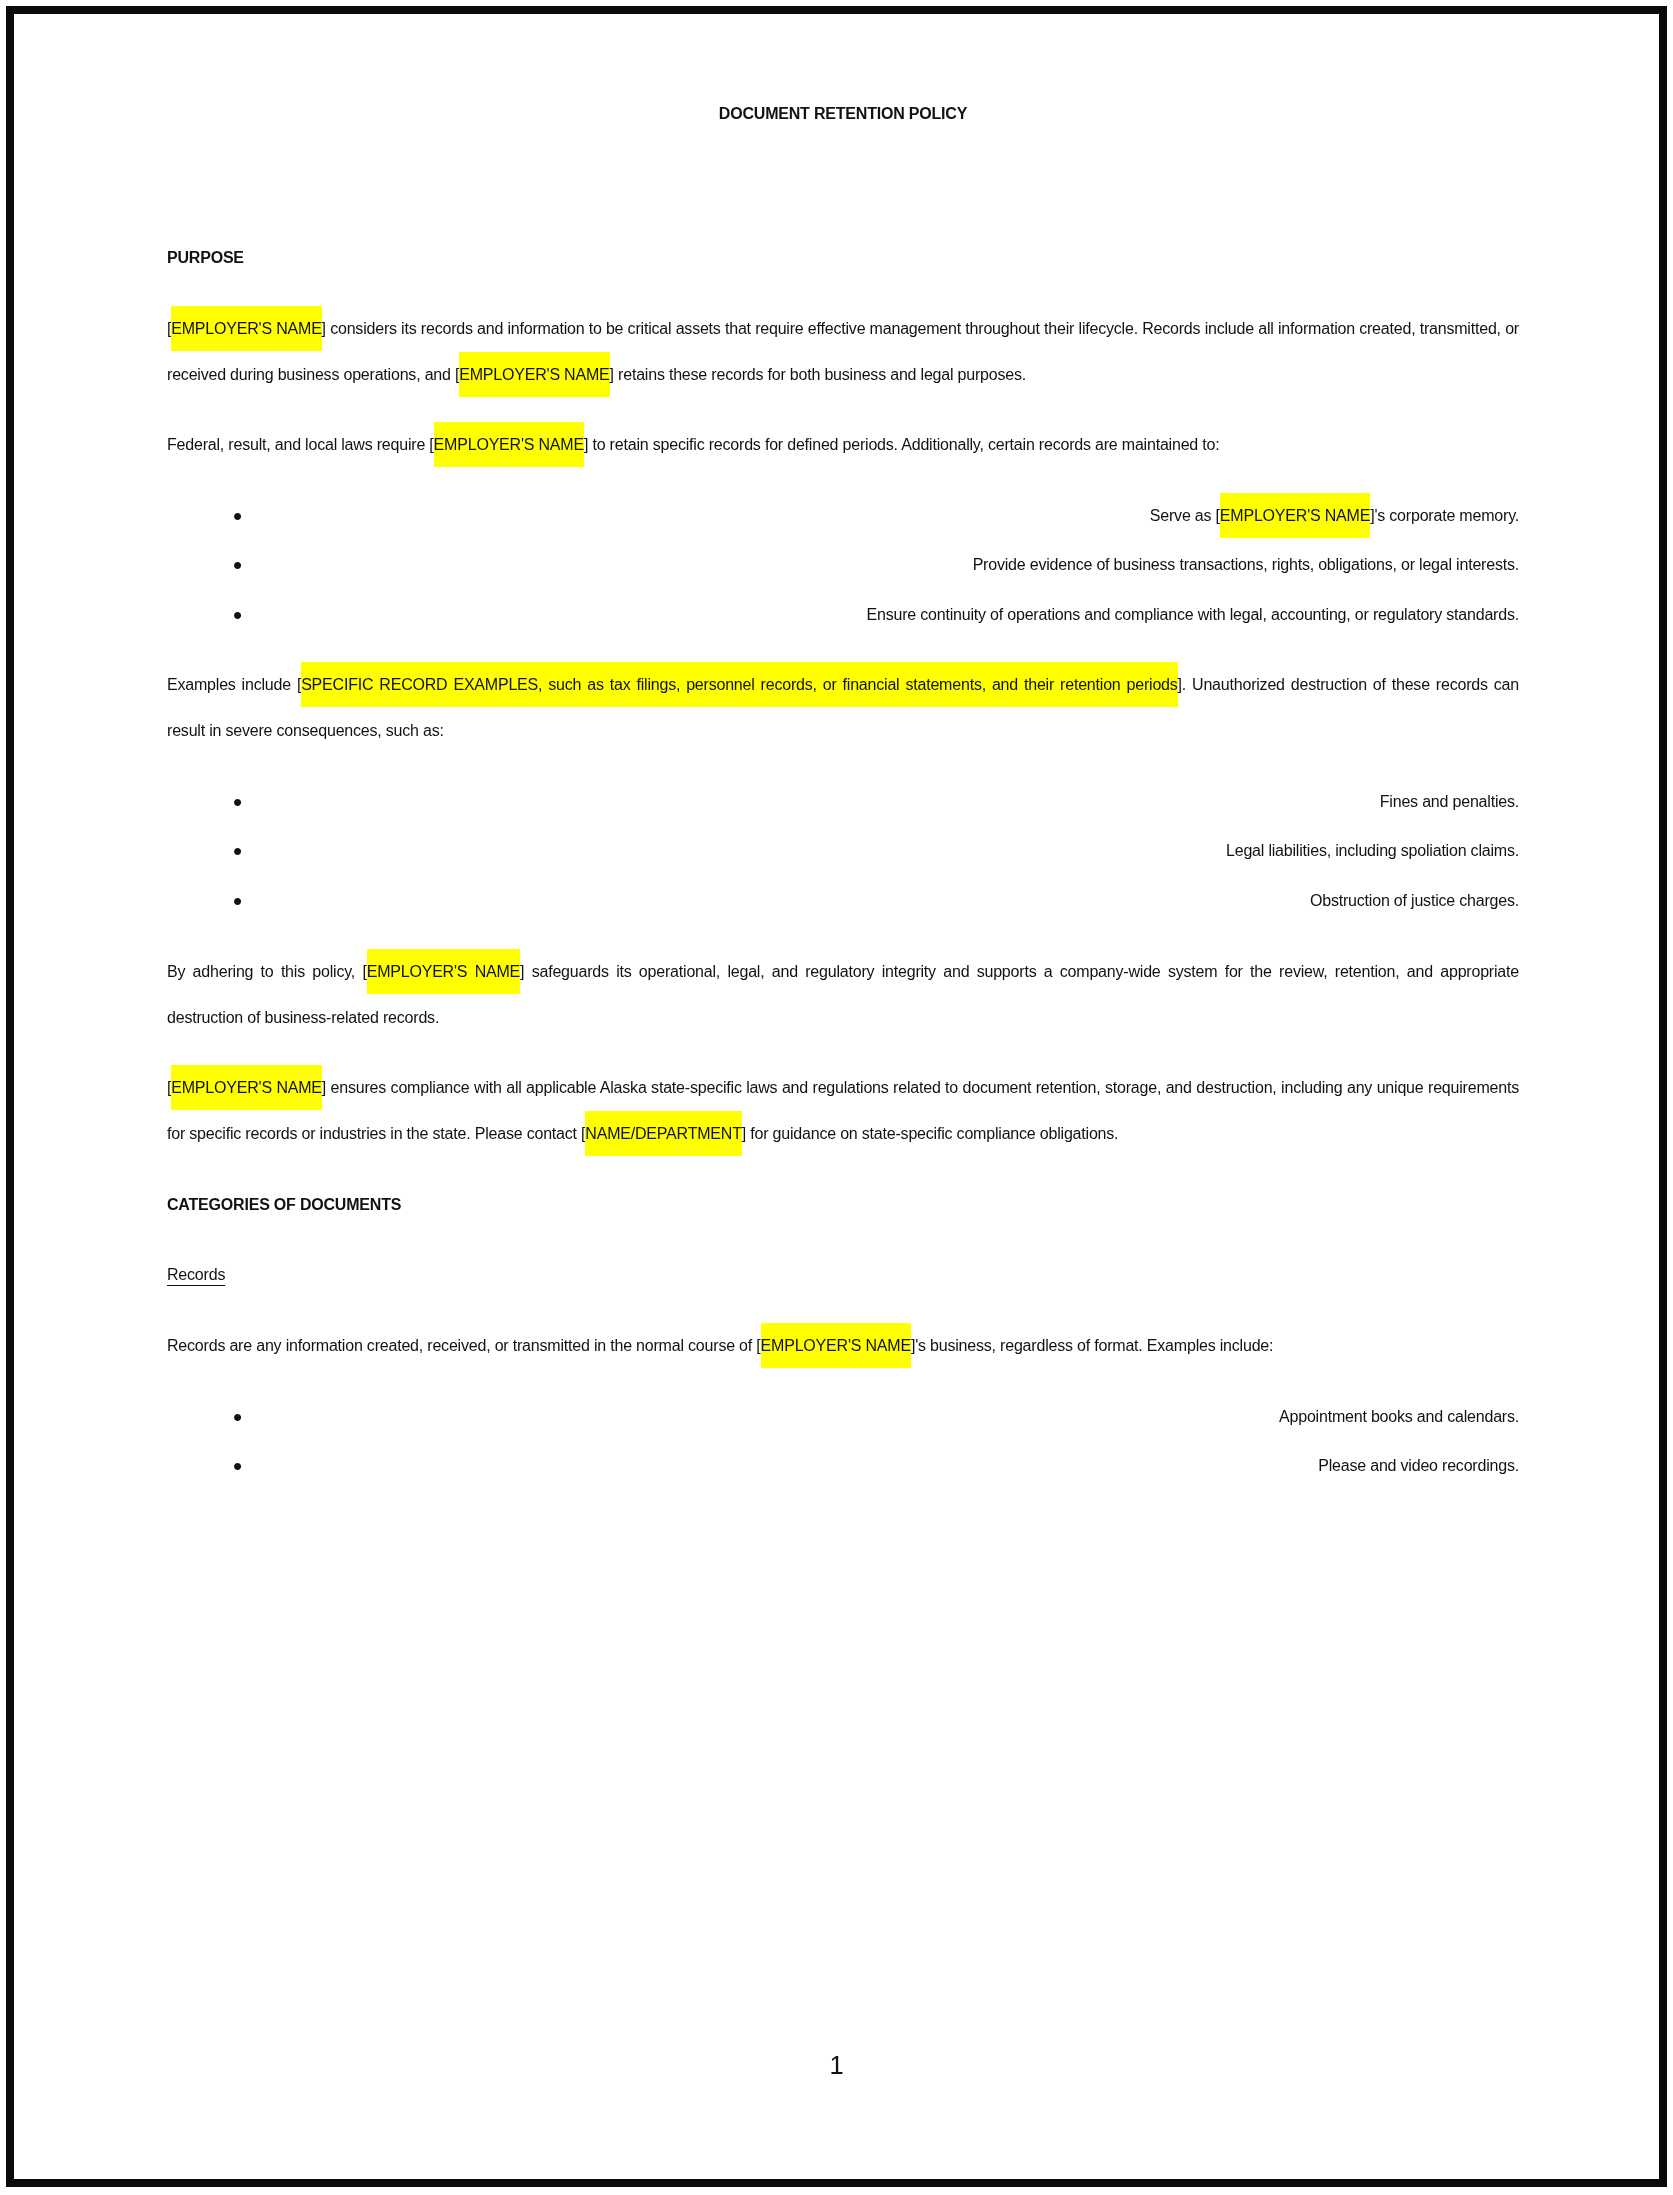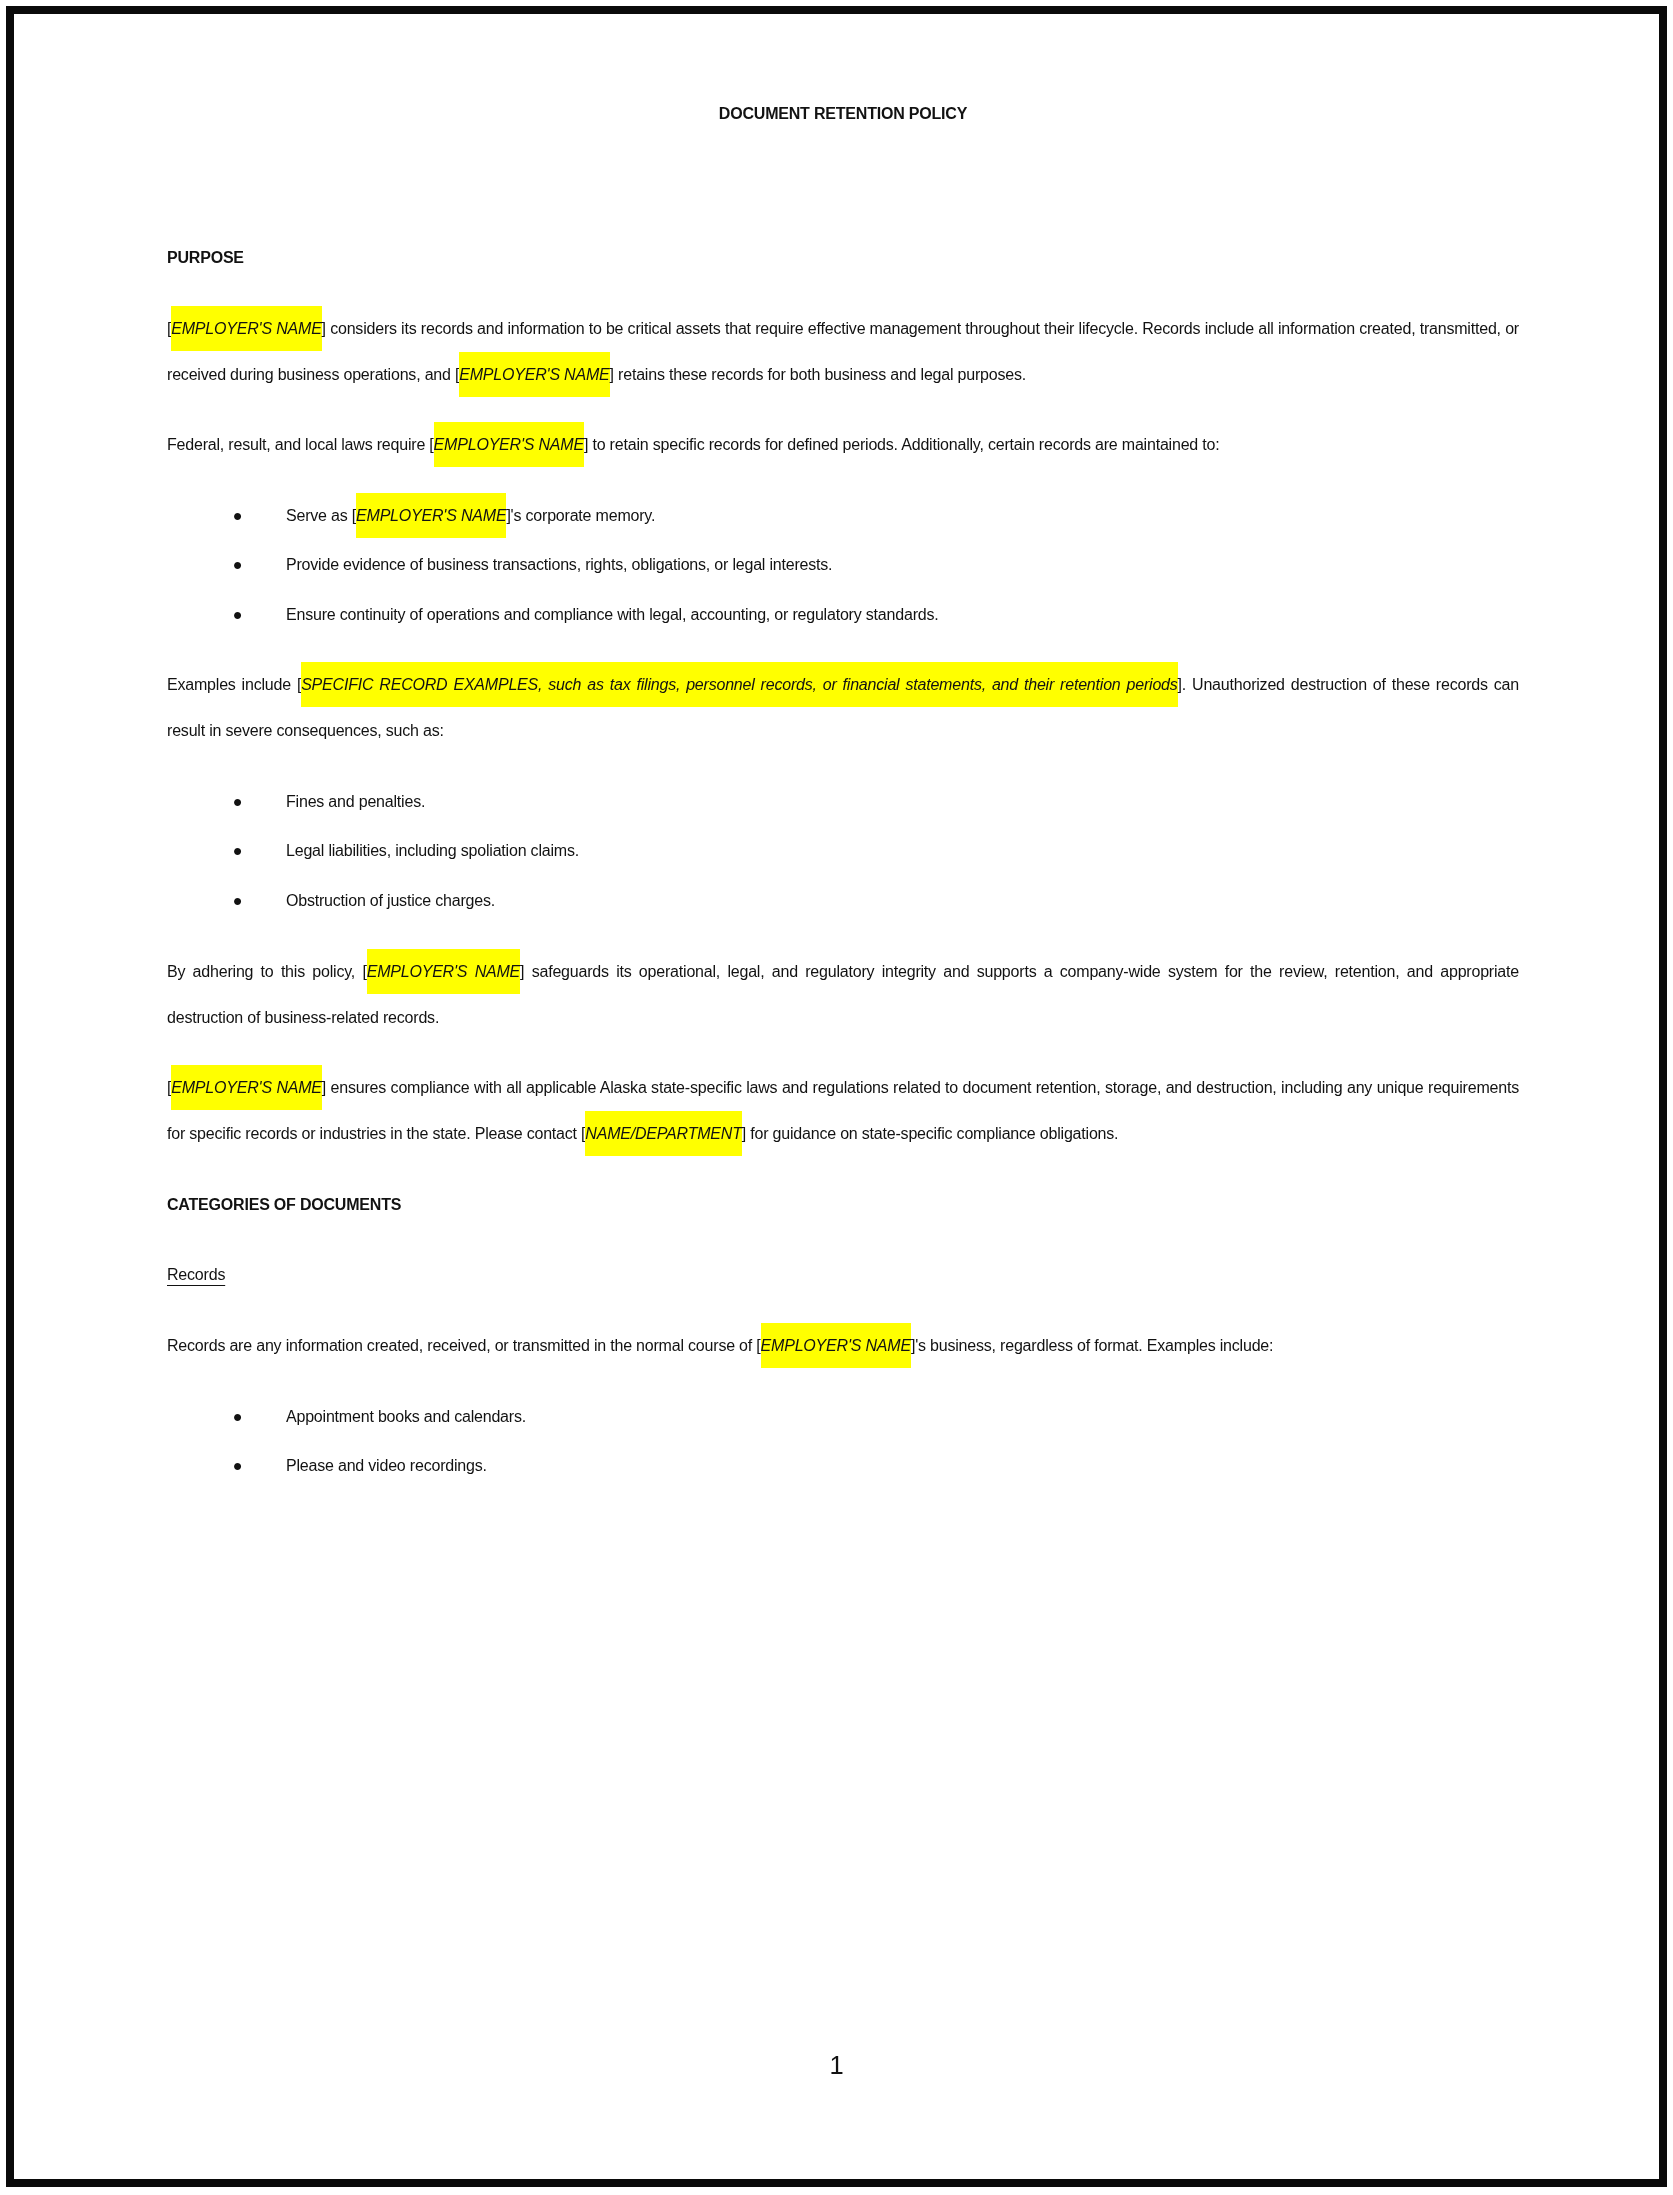--- a/index.html
+++ b/index.html
@@ -49,33 +49,32 @@
   }
   ul {
     list-style: none;
     margin: 0 0 24.6px 0;
     padding: 0;
   }
   li {
     position: relative;
     padding-left: 119px;
     margin-bottom: 3.5px;
-    text-align: left;
+    text-align: right;
   }
   li::before {
     content: "\2022";
     position: absolute;
     left: 66px;
     top: 0;
     font-size: 26px;
   }
   .hl {
     background-color: var(--hl, #ffff00);
     padding: 14px 0;
-    font-style: italic;
   }
   .page-number {
     position: absolute;
     top: 2042px;
     left: 0;
     right: 0;
     text-align: center;
     font-size: 25.5px;
     line-height: 46px;
   }

